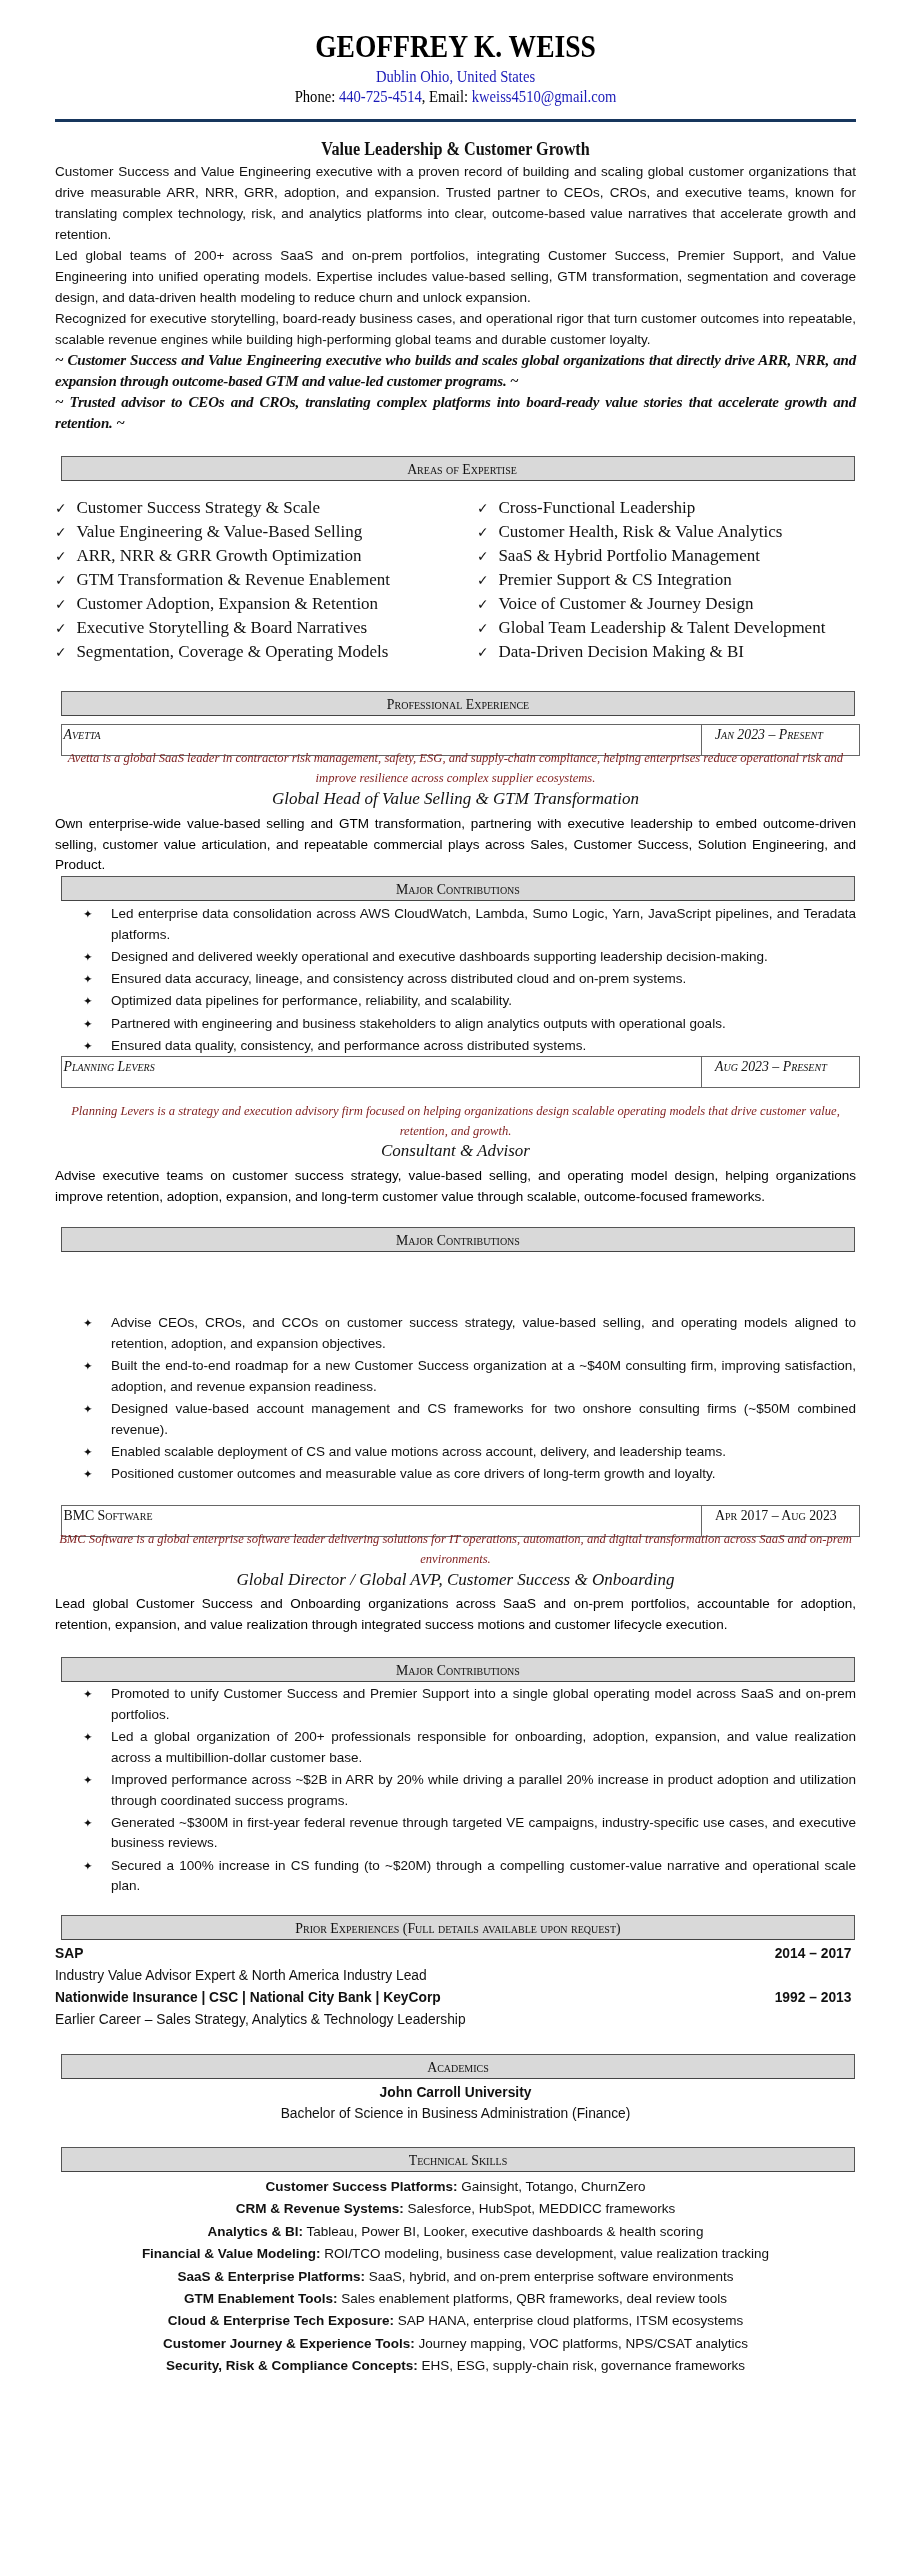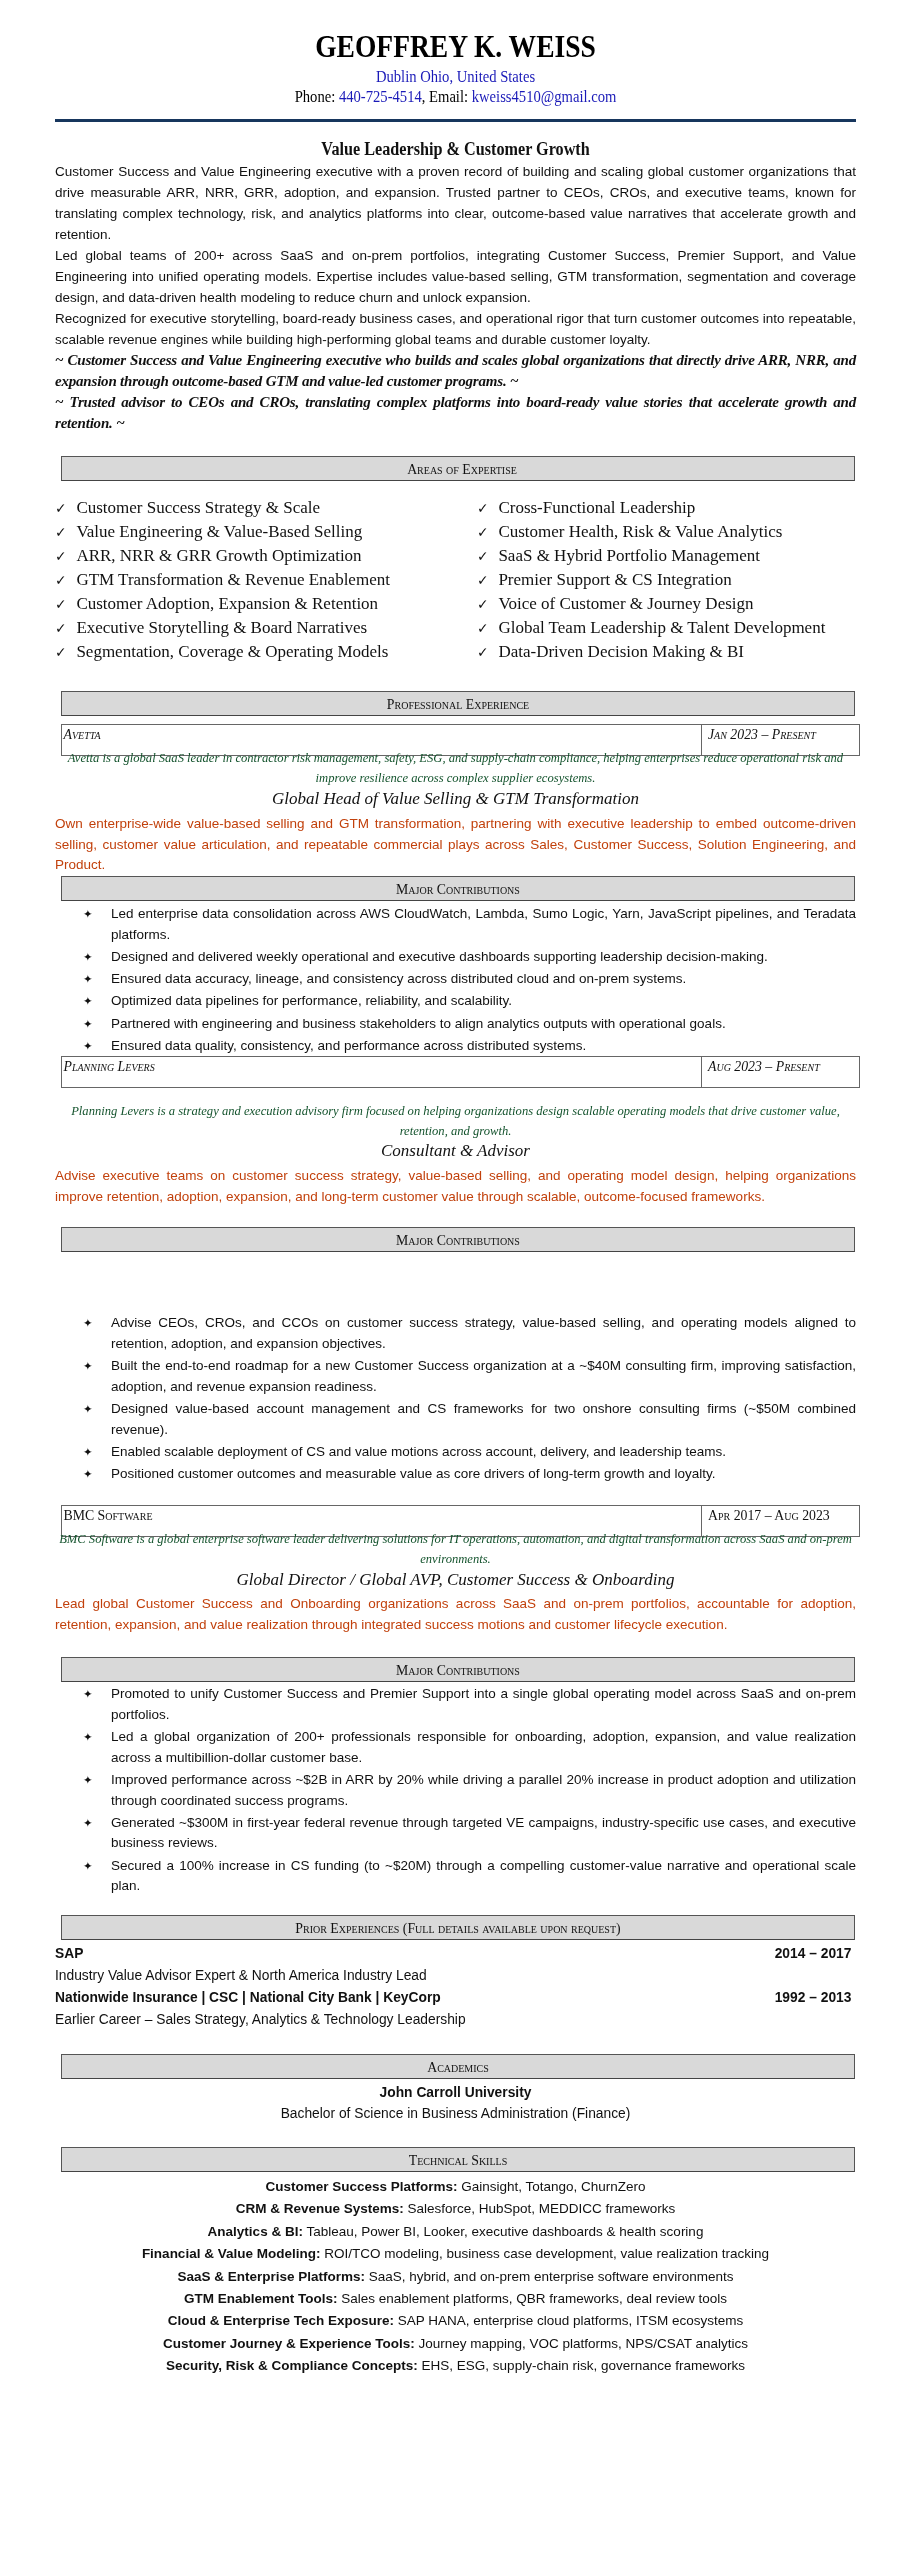--- a/index.html
+++ b/index.html
@@ -36,29 +36,29 @@
           font-family: "Liberation Serif", serif; font-size: 17px; color: #111; }
   .exp-col { position: absolute; top: 0; }
   .exp-item { height: 24px; line-height: 24px; white-space: nowrap; }
   .exp-item .check { display: inline-block; width: 21.4px; font-size: 13.8px; }
 
   .company-row { position: absolute; left: 61px; width: 799px; height: 32px;
           border-top: 1.5px solid #666; border-bottom: 1.5px solid #666; border-left: 0.8px solid #666; border-right: 0.8px solid #666;
           font-family: "Liberation Serif", serif; font-variant: small-caps; font-size: 13.8px; box-sizing: border-box; }
   .company-row .co { position: absolute; left: 1.5px; top: 0; line-height: 20.7px; }
   .company-row .dates { position: absolute; right: 0; top: 0; width: 158px; height: 100%;
-          border-left: 0.8px solid #666; line-height: 20.7px; padding-left: 6px; box-sizing: border-box; }
+          border-left: 0.8px solid #666; line-height: 20.7px; padding-left: 13px; box-sizing: border-box; }
   .company-row .co.italic, .company-row .dates.italic { font-style: italic; }
 
   .co-desc { position: absolute; left: 55px; width: 801px; text-align: center;
-          font-family: "Liberation Serif", serif; font-style: italic; font-size: 12.6px; line-height: 20px; color: #14532d; }
+          font-family: "Liberation Serif", serif; font-style: italic; font-size: 12.6px; line-height: 20px; color: #7f1d1d; }
   .role-title { position: absolute; left: 0; width: 911px; text-align: center;
           font-family: "Liberation Serif", serif; font-style: italic; font-size: 17px; color: #111; }
   .role-summary { position: absolute; left: 55px; width: 801px; text-align: justify;
-          font-family: "Liberation Sans", sans-serif; font-size: 13.5px; line-height: 20.7px; color: #c2410c; }
+          font-family: "Liberation Sans", sans-serif; font-size: 13.5px; line-height: 20.7px; color: #000000; }
 
   .bullets { position: absolute; left: 77px; width: 779px; margin: 0; padding: 0; list-style: none;
           font-family: "Liberation Sans", sans-serif; font-size: 13.5px; line-height: 20.7px; color: #111; }
   .bullets li { position: relative; padding-left: 34px; margin-bottom: 1.5px; text-align: justify; }
   .bullets li .diamond { position: absolute; left: 6.1px; top: 0; font-size: 11.5px; }
 
   .prior { position: absolute; left: 55px; width: 801px; font-family: "Liberation Sans", sans-serif; font-size: 13.8px; color: #111; }
   .prior-row { position: relative; height: 22px; line-height: 22px; }
   .prior-row .org { font-weight: bold; }
   .prior-row .yrs { position: absolute; right: 4.6px; top: 0; font-weight: bold; }

